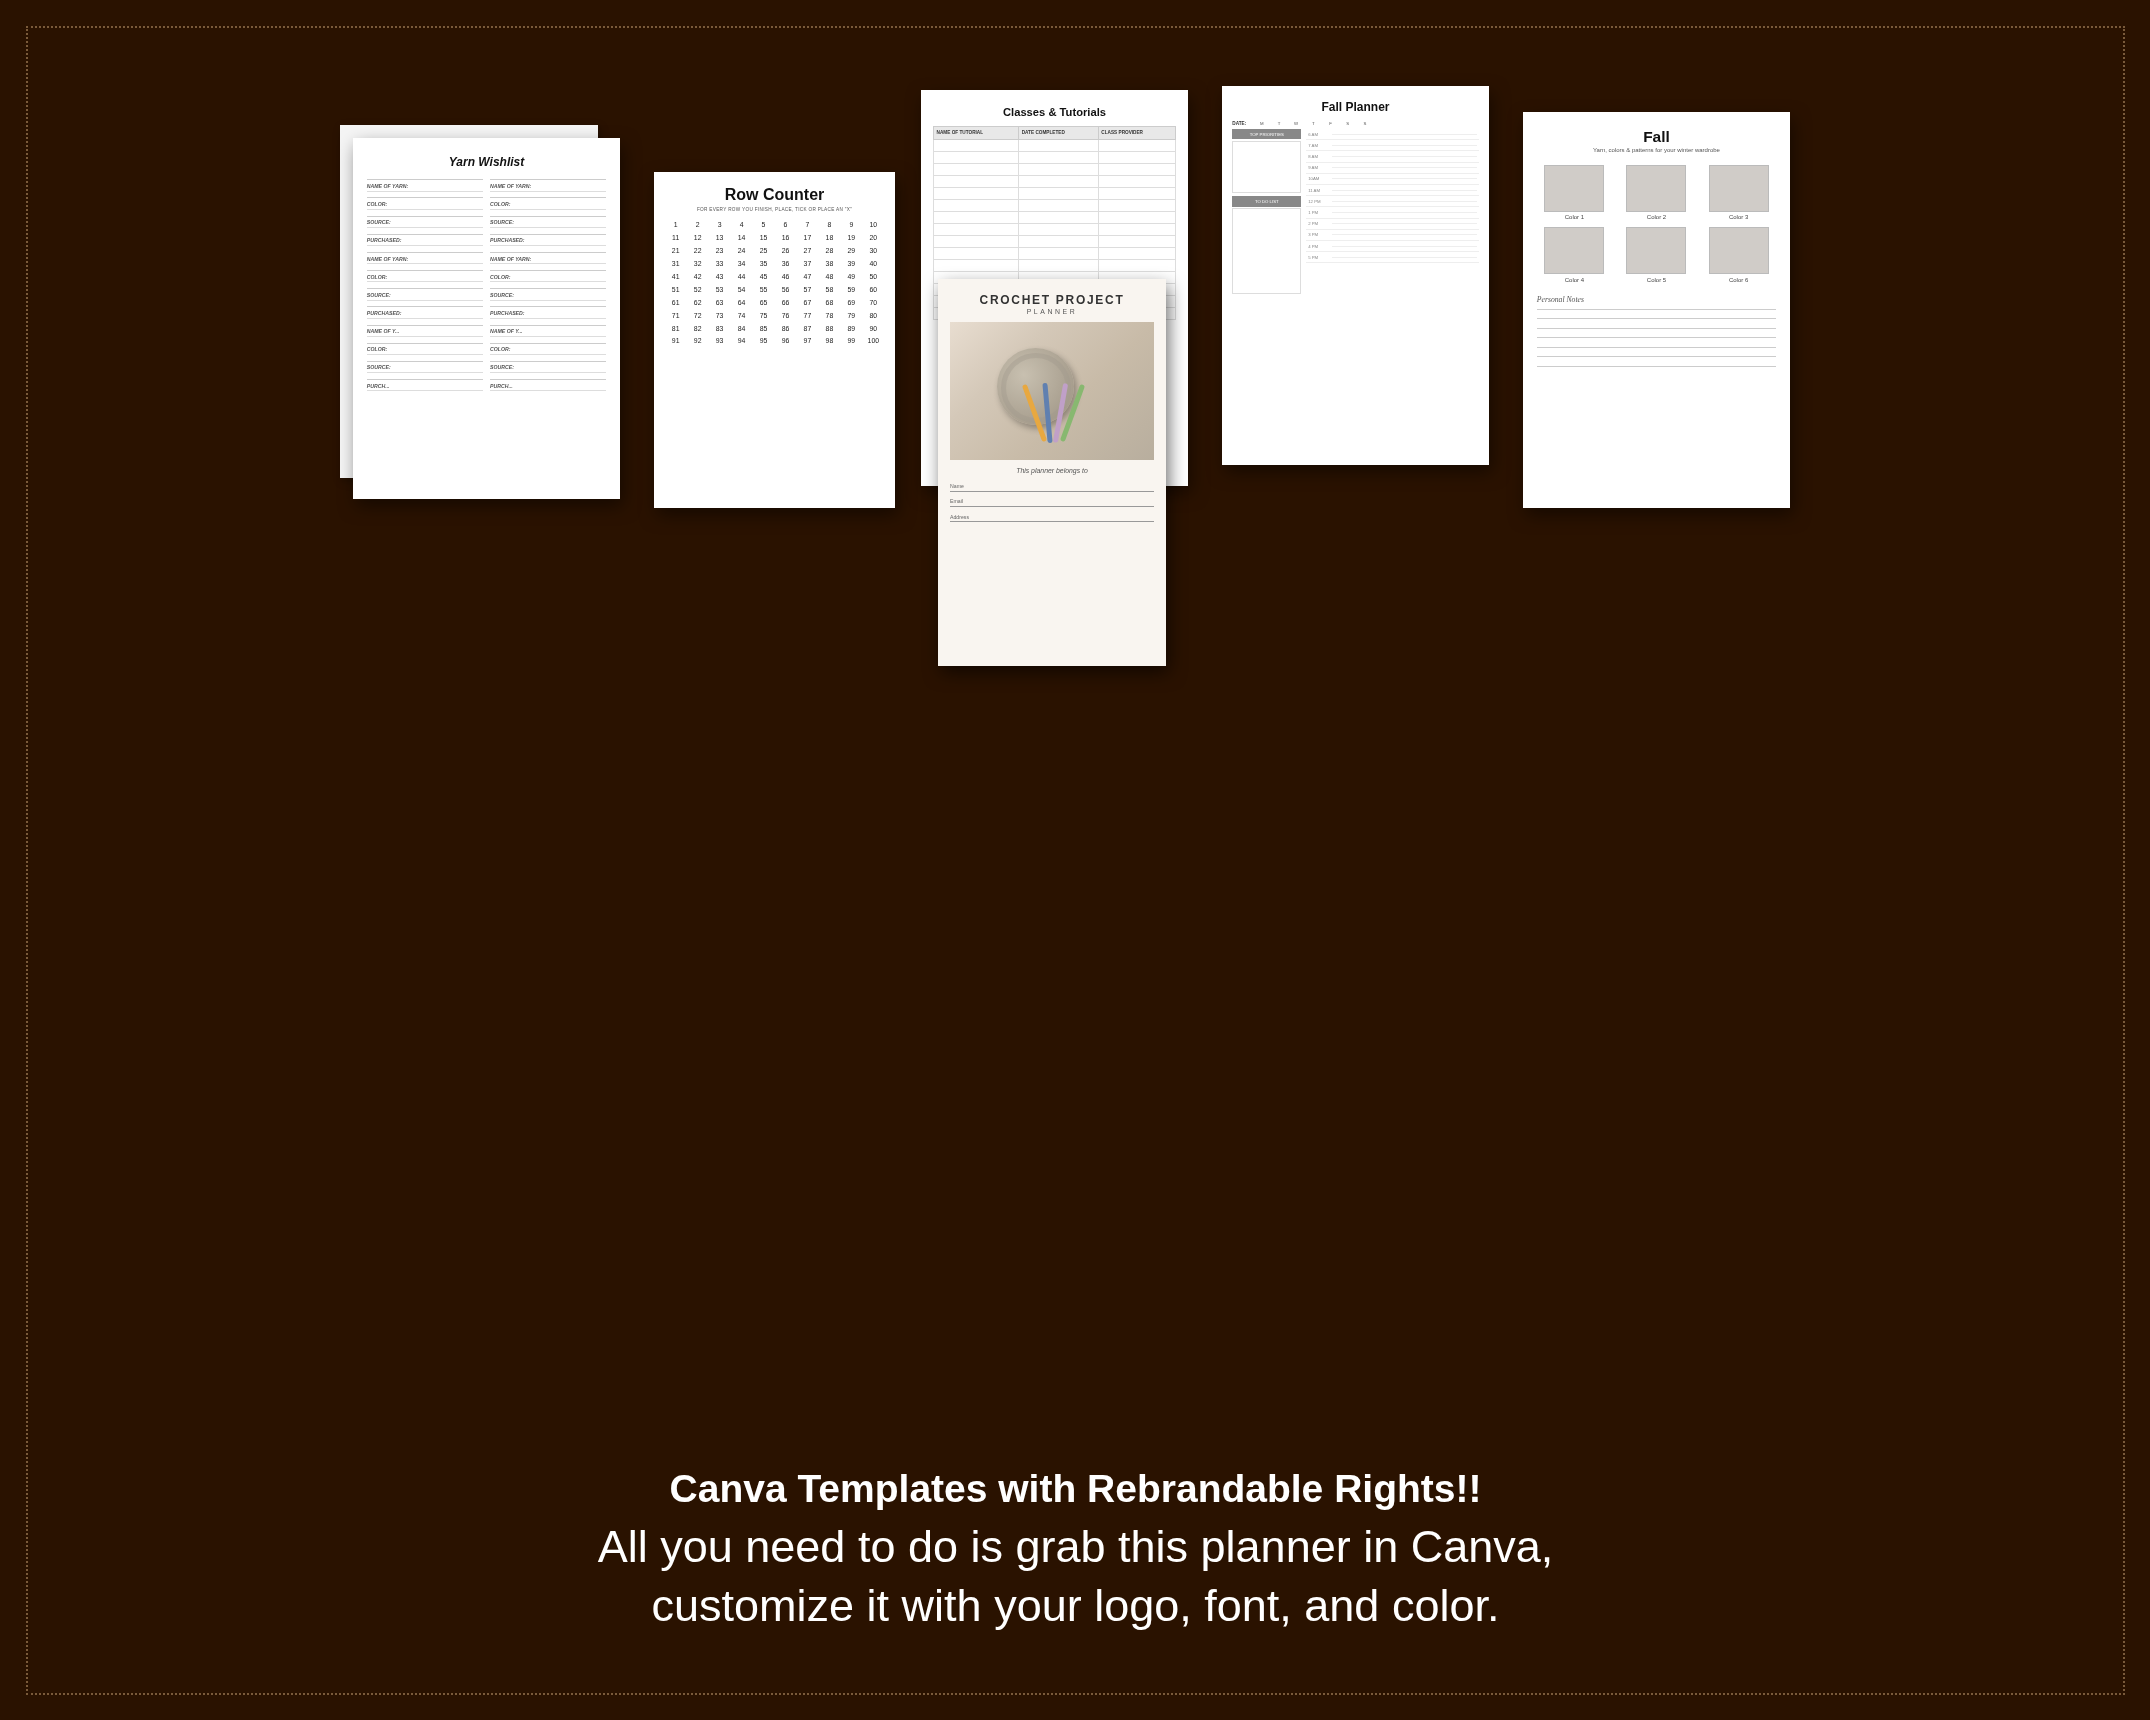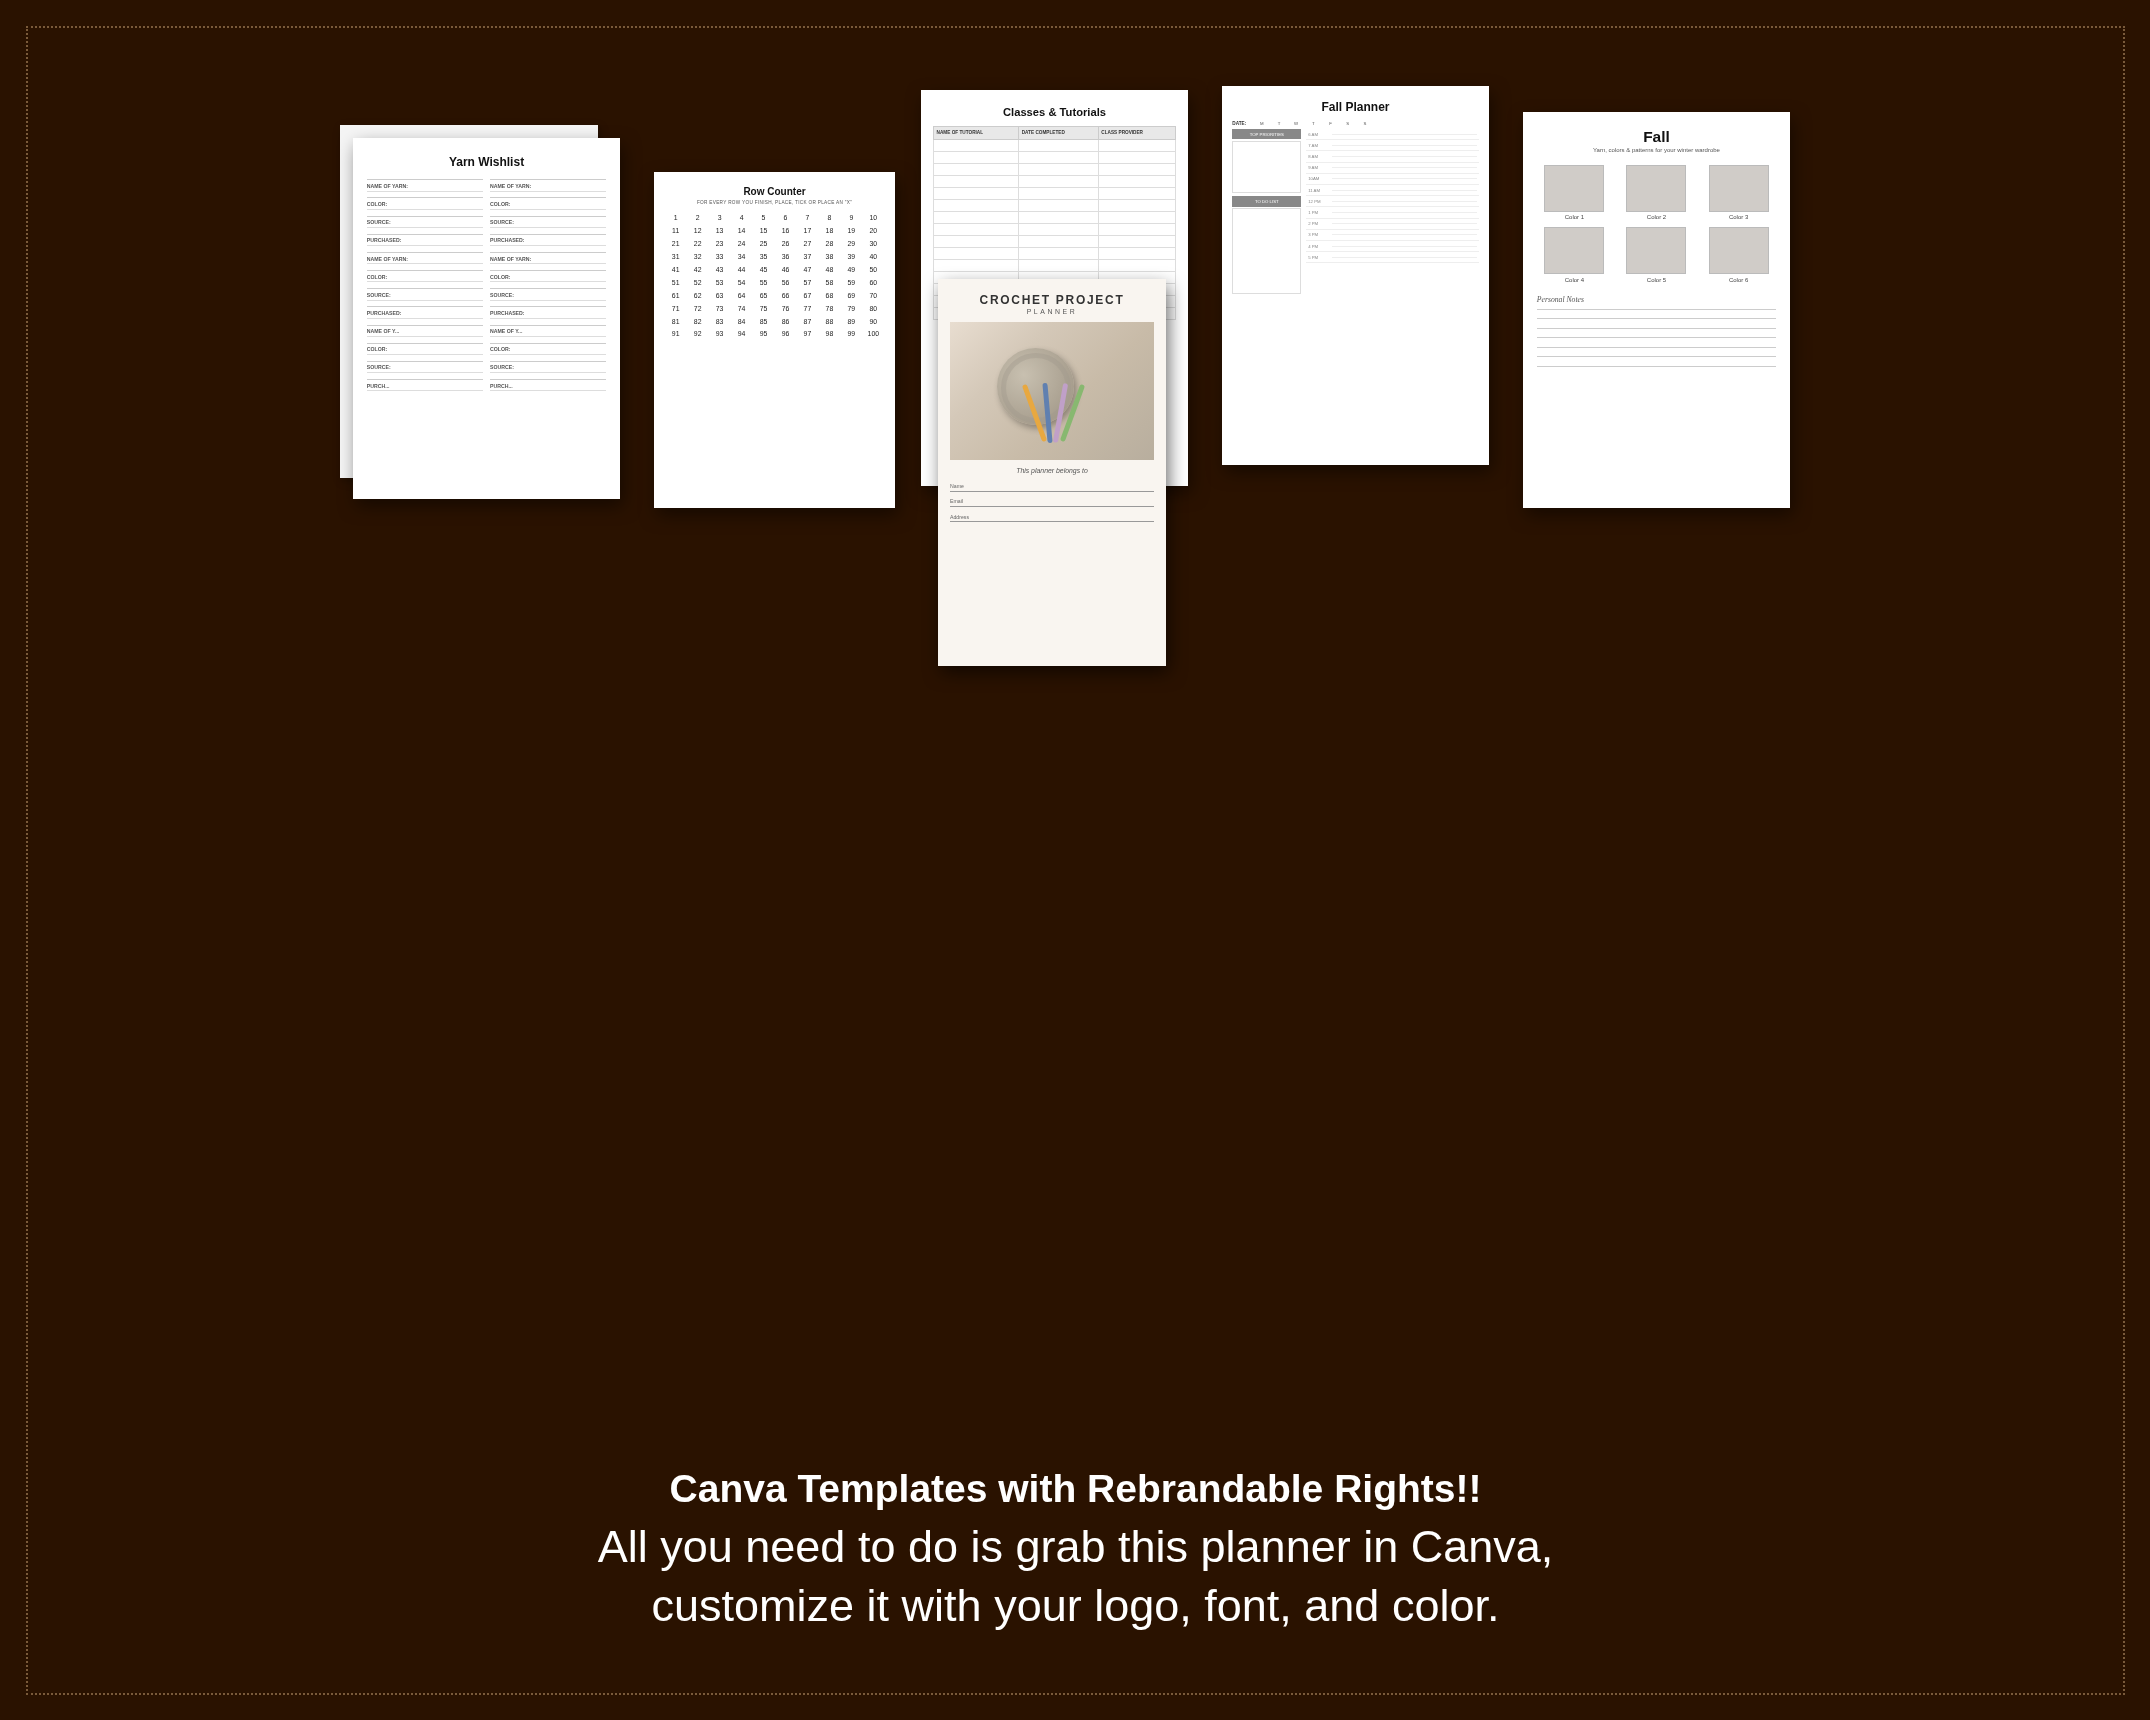--- a/index.html
+++ b/index.html
@@ -82,20 +82,21 @@
       left: -13px;
     }
     .yarn-wishlist {
       width: 267px;
       height: 361px;
       padding: 17px 13.8px;
       font-size: 6px;
       color: #333;
       position: relative;
       z-index: 2;
+      font-style: italic;
     }
     .yarn-wishlist h2 {
       text-align: center;
       font-size: 12px;
       font-weight: bold;
       margin-bottom: 10.3px;
       color: #111;
     }
     .wishlist-grid {
       display: grid;
@@ -130,21 +131,21 @@
       width: 241px;
       height: 336px;
       padding: 13.8px 12px;
       background: #fff;
       position: relative;
       z-index: 2;
       box-shadow: 3.4px 6.9px 17px rgba(0,0,0,0.5);
     }
     .row-counter h2 {
       text-align: center;
-      font-size: 10px;
+      font-size: 16px;
       font-weight: bold;
       margin-bottom: 3.4px;
       color: #111;
     }
     .row-counter .subtitle {
       text-align: center;
       font-size: 4.7px;
       color: #555;
       margin-bottom: 6.9px;
       text-transform: uppercase;

